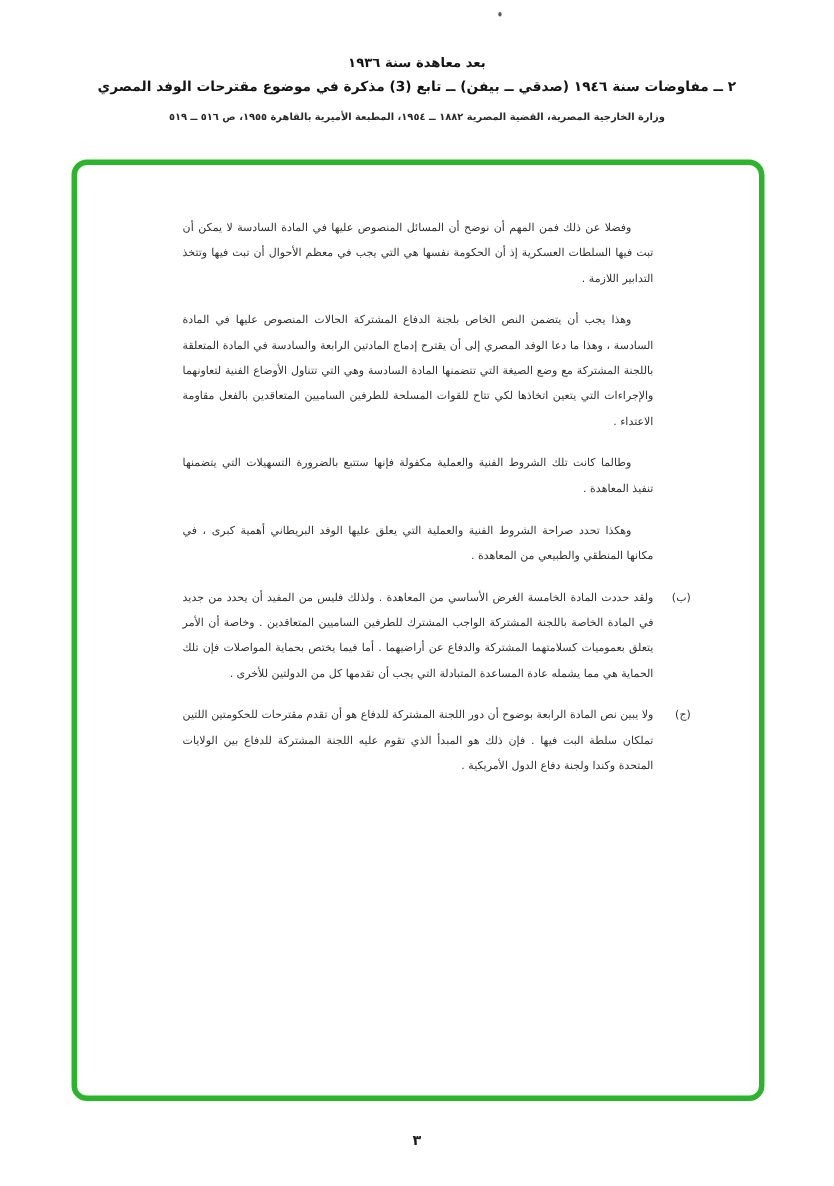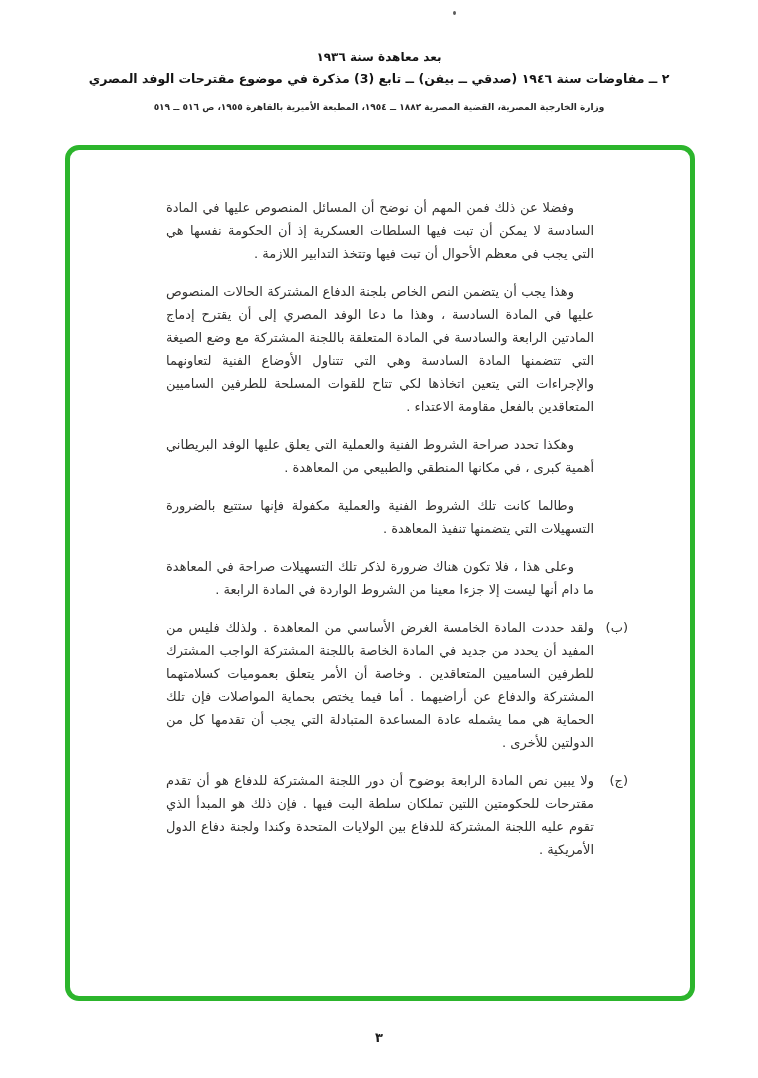--- a/index.html
+++ b/index.html
@@ -57,21 +57,21 @@
     border-radius: 14px;
     background: #ffffff;
   }
   .content {
     position: absolute;
     top: 46px;
     left: 96px;
     right: 96px;
     direction: rtl;
     text-align: justify;
-    font-size: 13px;
+    font-size: 10px;
     line-height: 23px;
     color: #333230;
   }
   .para {
     margin: 0 0 15px 0;
     text-indent: 20px;
   }
   .para.lettered {
     position: relative;
     text-indent: 0;
@@ -103,23 +103,22 @@
   <div class="header" lang="ar" dir="rtl">
     <div class="h1">بعد معاهدة سنة ١٩٣٦</div>
     <div class="h2">٢ ــ مفاوضات سنة ١٩٤٦ (صدقي ــ بيفن) ــ تابع (3) مذكرة في موضوع مقترحات الوفد المصري</div>
     <div class="h3">وزارة الخارجية المصرية، القضية المصرية ١٨٨٢ ــ ١٩٥٤، المطبعة الأميرية بالقاهرة ١٩٥٥، ص ٥١٦ ــ ٥١٩</div>
   </div>
 
   <div class="frame" style="border-color: rgb(44, 181, 44);">
     <div class="content" lang="ar" dir="rtl" style="color: rgb(51, 50, 48);">
       <p class="para">وفضلا عن ذلك فمن المهم أن نوضح أن المسائل المنصوص عليها في المادة السادسة لا يمكن أن تبت فيها السلطات العسكرية إذ أن الحكومة نفسها هي التي يجب في معظم الأحوال أن تبت فيها وتتخذ التدابير اللازمة .</p>
       <p class="para">وهذا يجب أن يتضمن النص الخاص بلجنة الدفاع المشتركة الحالات المنصوص عليها في المادة السادسة ، وهذا ما دعا الوفد المصري إلى أن يقترح إدماج المادتين الرابعة والسادسة في المادة المتعلقة باللجنة المشتركة مع وضع الصيغة التي تتضمنها المادة السادسة وهي التي تتناول الأوضاع الفنية لتعاونهما والإجراءات التي يتعين اتخاذها لكي تتاح للقوات المسلحة للطرفين الساميين المتعاقدين بالفعل مقاومة الاعتداء .</p>
+      <p class="para">وطالما كانت تلك الشروط الفنية والعملية مكفولة فإنها ستتبع بالضرورة التسهيلات التي يتضمنها تنفيذ المعاهدة .</p>
       <p class="para">وهكذا تحدد صراحة الشروط الفنية والعملية التي يعلق عليها الوفد البريطاني أهمية كبرى ، في مكانها المنطقي والطبيعي من المعاهدة .</p>
-      <p class="para">وطالما كانت تلك الشروط الفنية والعملية مكفولة فإنها ستتبع بالضرورة التسهيلات التي يتضمنها تنفيذ المعاهدة .</p>
-      <p class="para">وعلى هذا ، فلا تكون هناك ضرورة لذكر تلك التسهيلات صراحة في المعاهدة ما دام أنها ليست إلا جزءا معينا من الشروط الواردة في المادة الرابعة .</p>
       <p class="para lettered">
         <span class="marker">(ب)</span>
         <span>ولقد حددت المادة الخامسة الغرض الأساسي من المعاهدة . ولذلك فليس من المفيد أن يحدد من جديد في المادة الخاصة باللجنة المشتركة الواجب المشترك للطرفين الساميين المتعاقدين . وخاصة أن الأمر يتعلق بعموميات كسلامتهما المشتركة والدفاع عن أراضيهما . أما فيما يختص بحماية المواصلات فإن تلك الحماية هي مما يشمله عادة المساعدة المتبادلة التي يجب أن تقدمها كل من الدولتين للأخرى .</span>
       </p>
       <p class="para lettered">
         <span class="marker">(ج)</span>
         <span>ولا يبين نص المادة الرابعة بوضوح أن دور اللجنة المشتركة للدفاع هو أن تقدم مقترحات للحكومتين اللتين تملكان سلطة البت فيها . فإن ذلك هو المبدأ الذي تقوم عليه اللجنة المشتركة للدفاع بين الولايات المتحدة وكندا ولجنة دفاع الدول الأمريكية .</span>
       </p>
     </div>
   </div>

